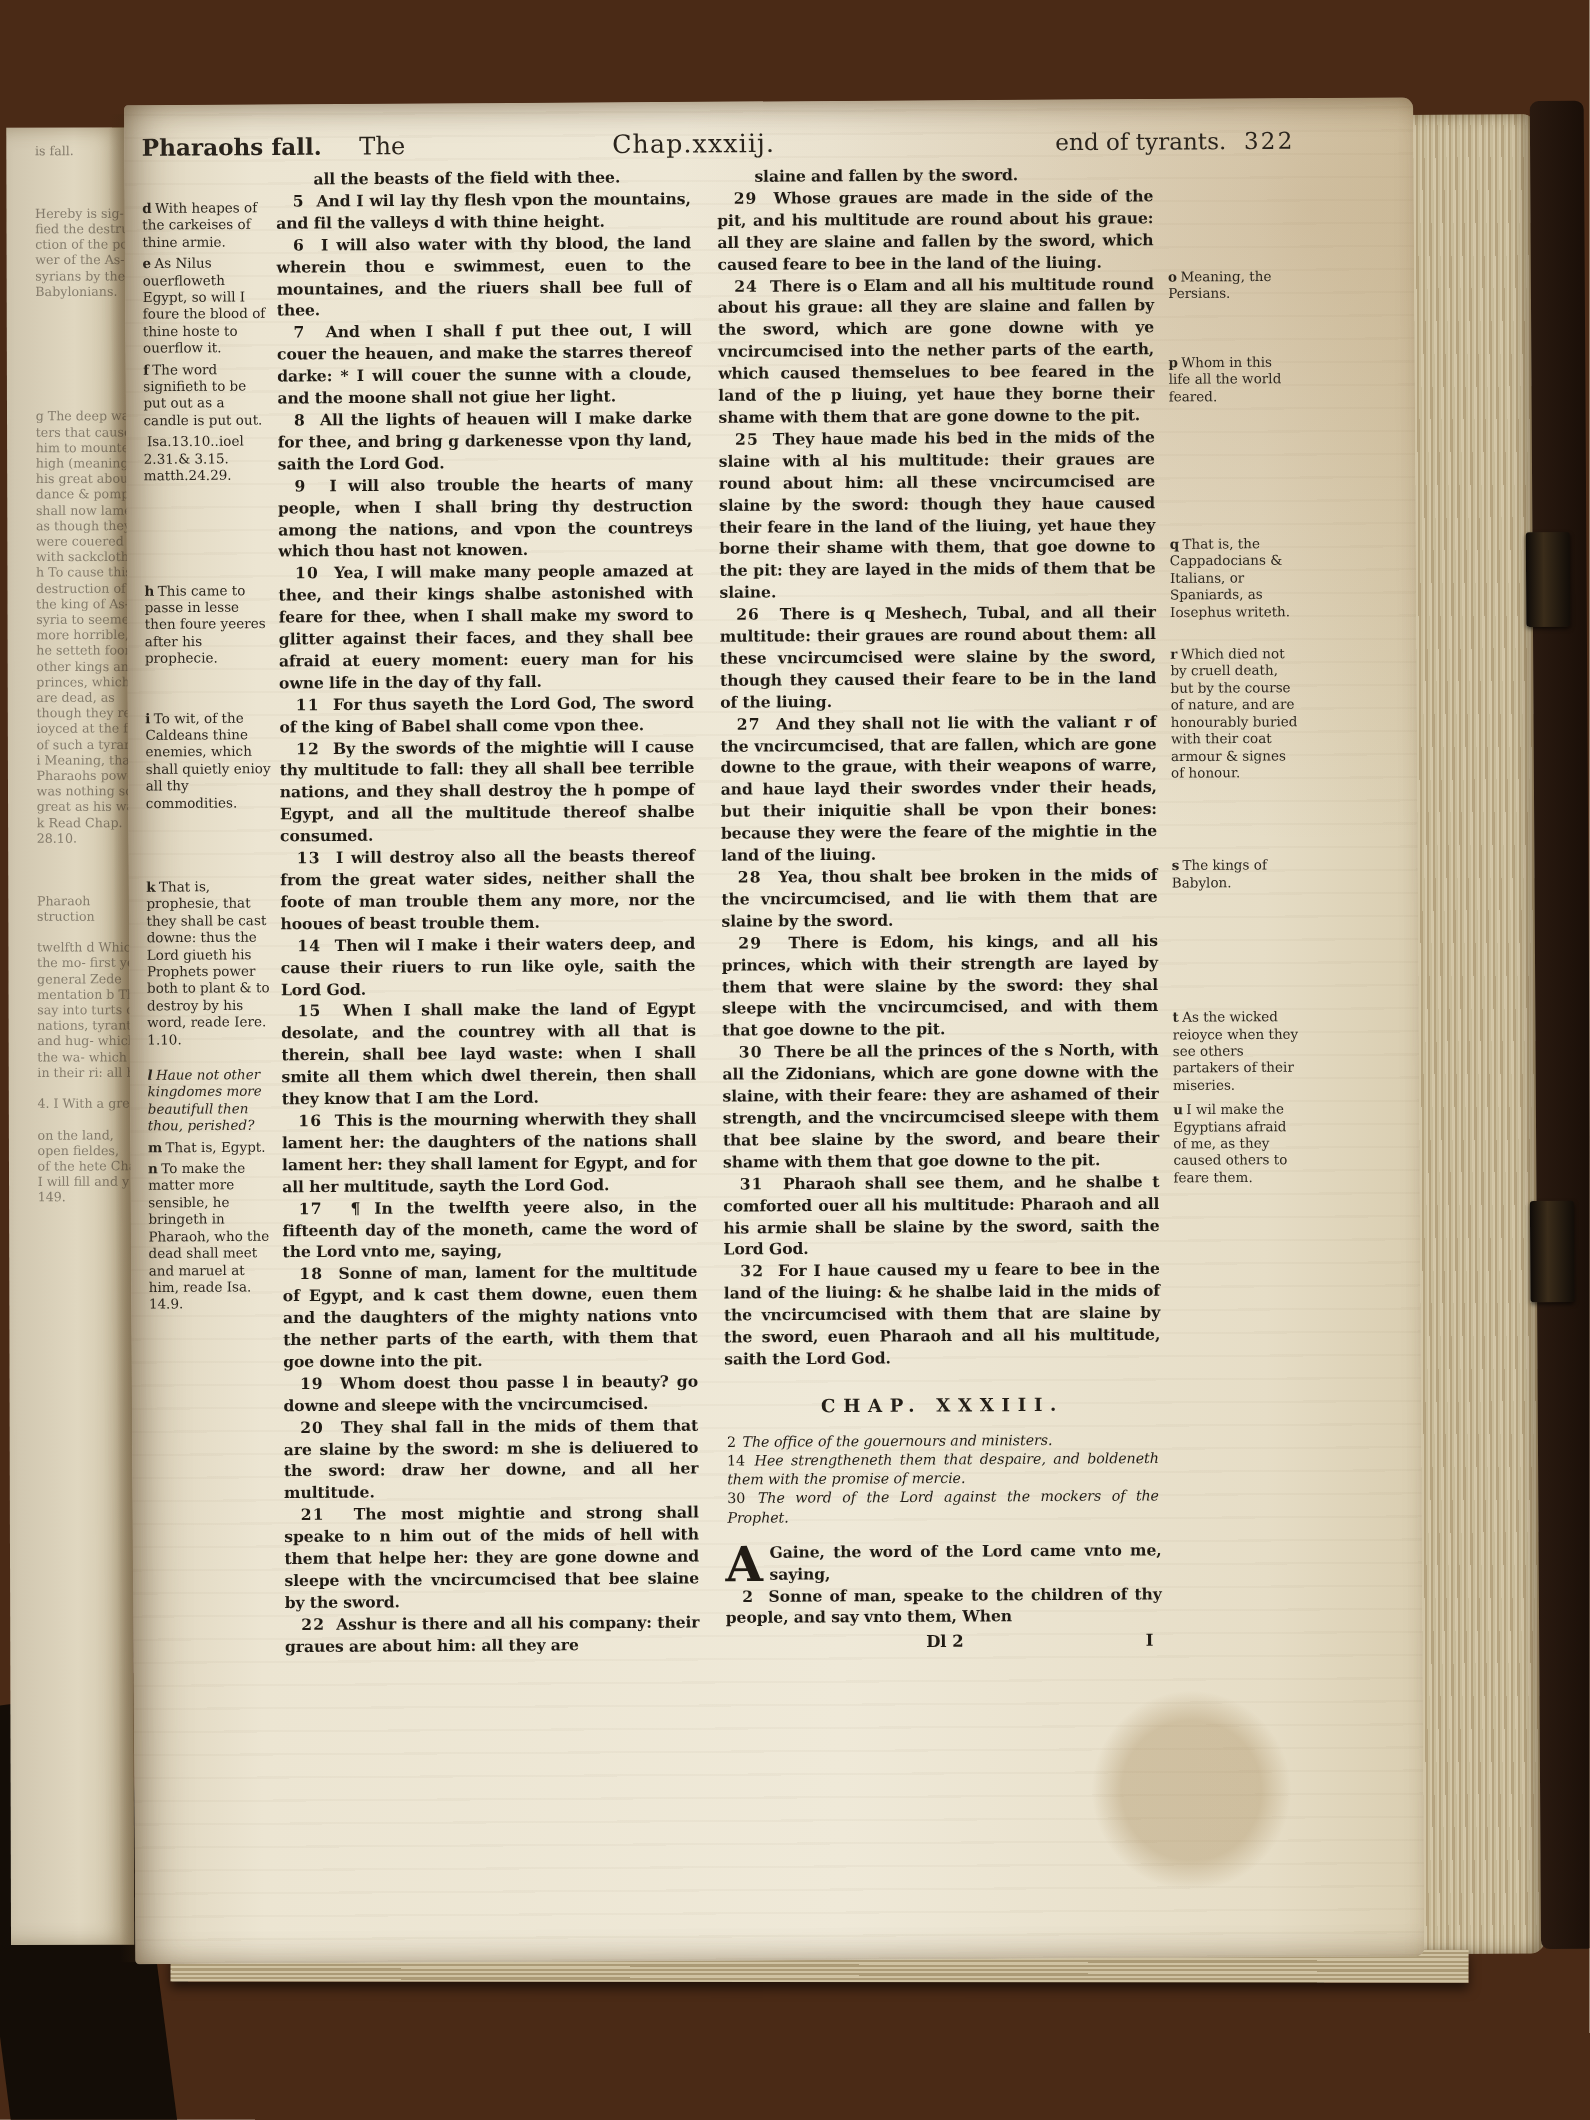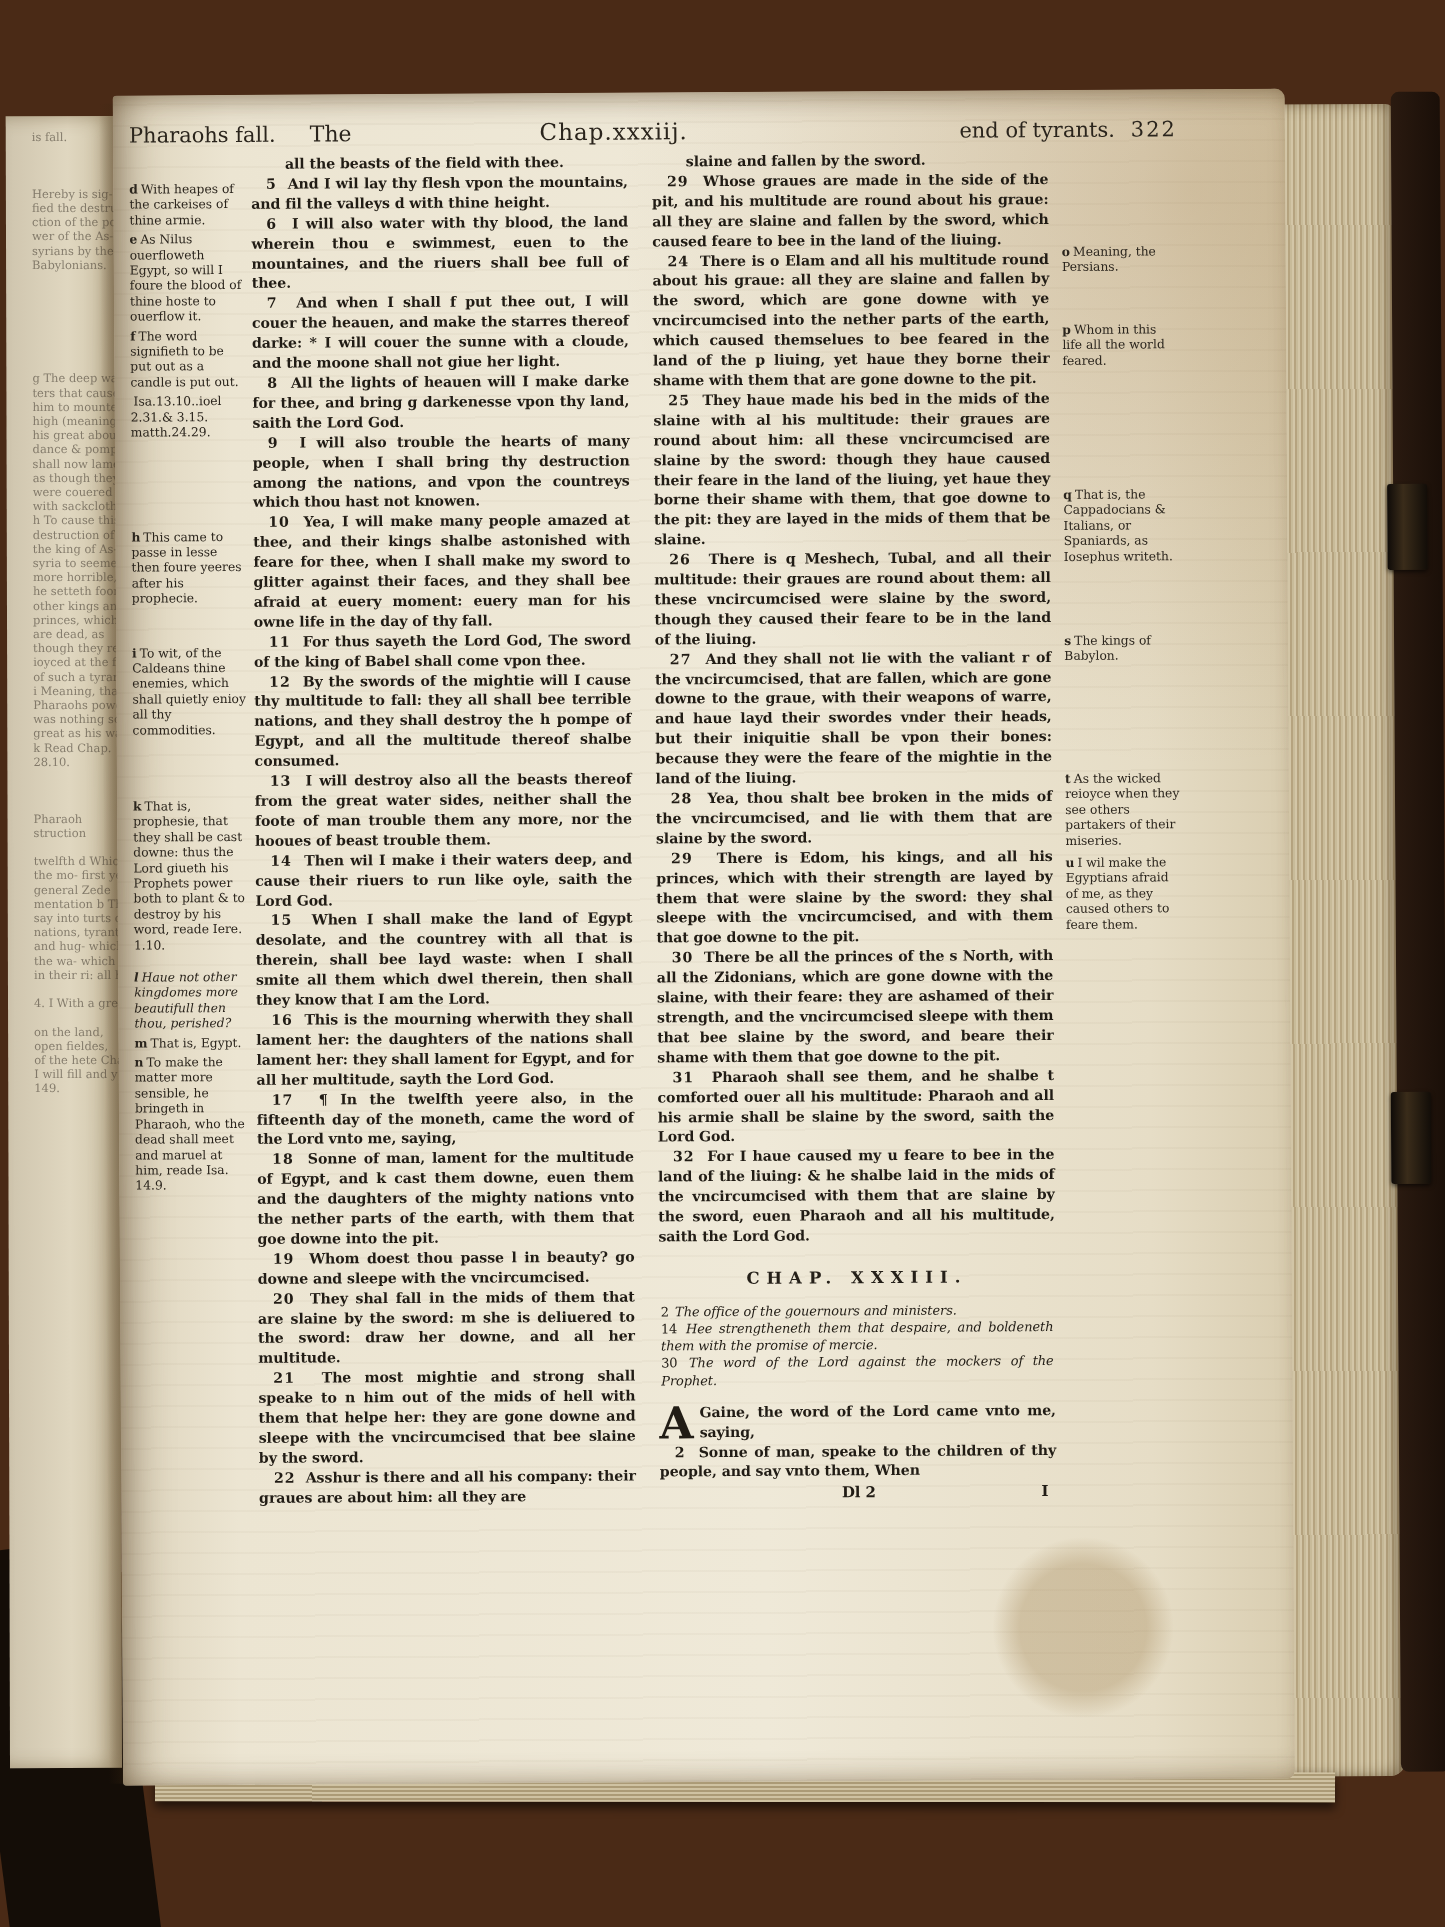--- a/index.html
+++ b/index.html
@@ -41,21 +41,21 @@
       radial-gradient(circle at 92% 6%, rgba(150,110,60,0.25), rgba(150,110,60,0) 30%),
       repeating-linear-gradient(0deg, rgba(120,100,70,0.045) 0 2px, rgba(0,0,0,0) 2px 21px),
       linear-gradient(90deg,#ddd3bb 0%,#ece5d2 10%,#efe9d8 55%,#e6ddc6 88%,#d9cdb0 100%),
       #e9e2cf;
     box-shadow:inset 26px 0 40px -18px rgba(70,48,22,0.5), inset 0 18px 30px -18px rgba(90,62,30,0.55), inset 0 -16px 26px -16px rgba(110,82,45,0.4);
     border-radius:4px 10px 8px 4px;
     padding:0;color:#26211a;}
   .page-inner{position:absolute;left:0;top:0;right:0;bottom:0;padding:26px 0 0 16px;}
   
   .running-head{display:flex;align-items:baseline;width:1048px;font-size:21px;color:#2a241c;}
-  .rh-left{font-size:21px;}
+  .rh-left{font-size:21px;font-weight:bold;}
   .rh-the{margin-left:34px;font-size:22px;}
   .rh-chap{margin-left:188px;font-size:23px;letter-spacing:1px;}
   .rh-end{margin-left:auto;margin-right:16px;font-size:21px;}
   .rh-num{margin-right:0;font-size:21px;letter-spacing:2px;}
   
   .textblock{display:flex;margin-top:8px;width:1048px;}
   .margin-col{width:118px;font-size:12.3px;line-height:15.4px;color:#2b251d;}
   .margin-col.left{padding-top:26px;padding-right:6px;}
   .margin-col.right{padding-top:94px;padding-left:7px;width:118px;}
   .note{margin:0 0 3px 0;text-align:left;}
@@ -294,20 +294,21 @@
         </div>
 
         <div class="margin-col right">
 
             <p class="note"><span class="marker">o</span><span>Meaning, the Persians.</span></p>
 
             <p class="note gapE"><span class="marker">p</span><span>Whom in this life all the world feared.</span></p>
 
             <p class="note gapF"><span class="marker">q</span><span>That is, the Cappadocians &amp; Italians, or Spaniards, as Iosephus writeth.</span></p>
 
+            <p class="note gapG"><span class="marker">r</span><span>Which died not by cruell death, but by the course of nature, and are honourably buried with their coat armour &amp; signes of honour.</span></p>
 
             <p class="note gapH"><span class="marker">s</span><span>The kings of Babylon.</span></p>
 
             <p class="note gapI"><span class="marker">t</span><span>As the wicked reioyce when they see others partakers of their miseries.</span></p>
 
             <p class="note gapJ"><span class="marker">u</span><span>I wil make the Egyptians afraid of me, as they caused others to feare them.</span></p>
           </div>
 
       </div>
     </div>

